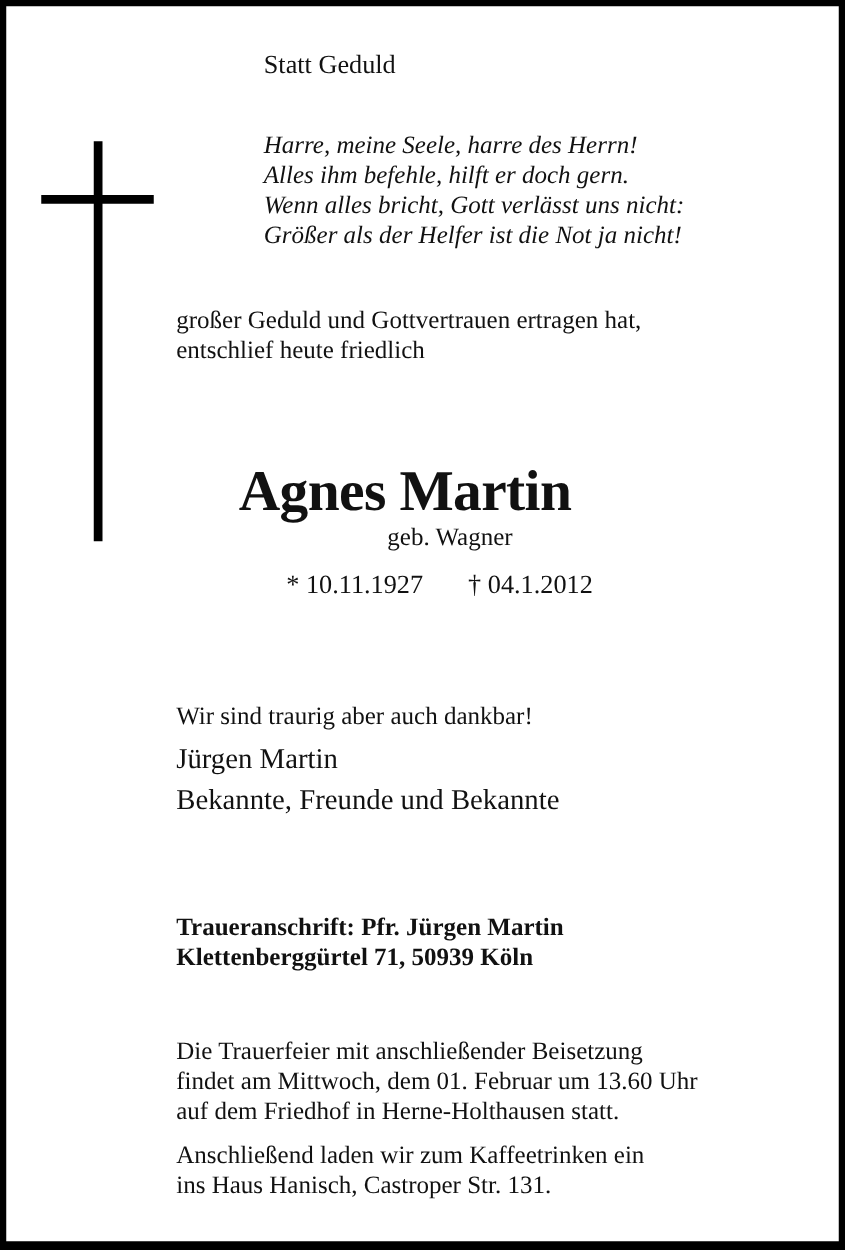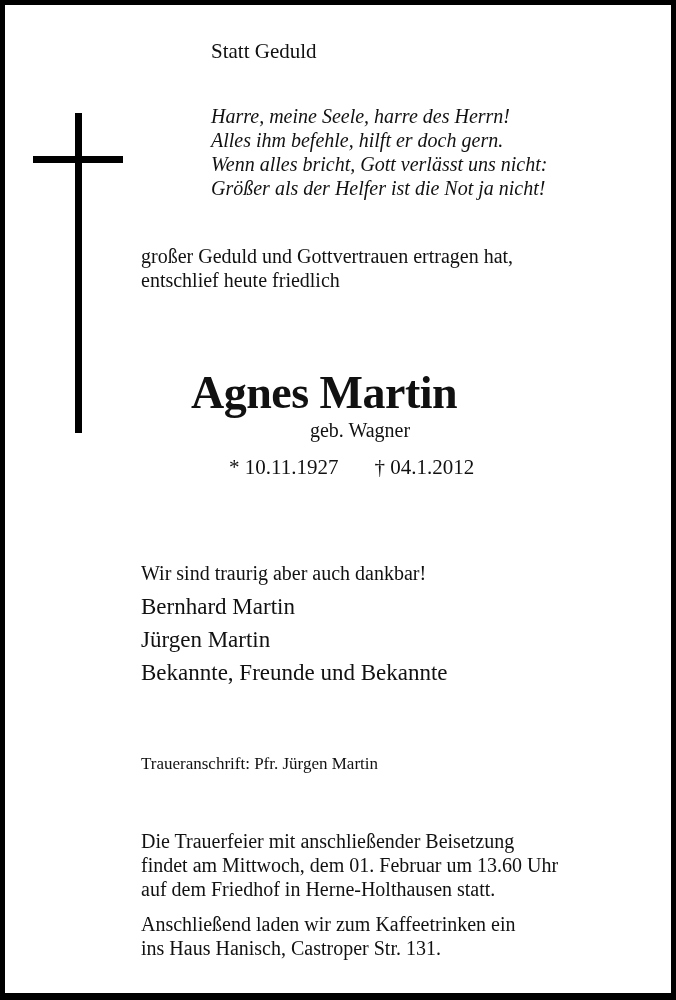--- a/index.html
+++ b/index.html
@@ -18,21 +18,21 @@
     .t { position: absolute; white-space: nowrap; font-size: 20px; line-height: 23px; }
     .heading { left: 211px; top: 40px; font-size: 21px; }
     .psalm { left: 211px; top: 104px; font-size: 20px; line-height: 24px; font-style: italic; }
     .intro { left: 141px; top: 244px; font-size: 20px; line-height: 24px; }
     .name { left: 0; width: 648px; text-align: center; top: 366px; font-size: 46px; line-height: 54px; font-weight: bold; letter-spacing: -0.5px; }
     .nee { left: 0; width: 720px; text-align: center; top: 419px; font-size: 20px; }
     .dates { left: 229px; top: 456px; font-size: 21px; }
     .dates span.gap { display: inline-block; width: 36px; }
     .thanks { left: 141px; top: 562px; font-size: 20px; }
     .family { left: 141px; top: 590px; font-size: 23px; line-height: 33px; }
-    .address { left: 141px; top: 752px; font-size: 17px; line-height: 24px; }
+    .address { left: 141px; top: 730px; font-size: 20px; line-height: 24px; font-weight: bold; }
     .funeral { left: 141px; top: 829px; font-size: 20px; line-height: 24px; }
     .coffee { left: 141px; top: 912px; font-size: 20px; line-height: 24px; }
     .line { display: block; }
   </style>
 </head>
 <body>
 
 <div class="sheet">
   <div>
     <div class="cross-v"></div>
@@ -56,27 +56,27 @@
 
 <div class="t name">Agnes Martin</div>
 <div class="t nee">geb. Wagner</div>
 <div class="t dates">
   <span>* 10.11.1927</span><span class="gap"></span><span>† 04.1.2012</span>
 </div>
 
 <div class="t thanks">Wir sind traurig aber auch dankbar!</div>
 
 <div class="t family">
-  <span class="line">Bernhard Martin</span>
   <span class="line">Jürgen Martin</span>
   <span class="line">Bekannte, Freunde und Bekannte</span>
 </div>
 
 <div class="t address">
   <span class="line">Traueranschrift: Pfr. Jürgen Martin</span>
+  <span class="line">Klettenberggürtel 71, 50939 Köln</span>
 </div>
 
 <div class="t funeral">
   <span class="line">Die Trauerfeier mit anschließender Beisetzung</span>
   <span class="line">findet am Mittwoch, dem 01. Februar um 13.60 Uhr</span>
   <span class="line">auf dem Friedhof in Herne-Holthausen statt.</span>
 </div>
 
 <div class="t coffee">
   <span class="line">Anschließend laden wir zum Kaffeetrinken ein</span>

